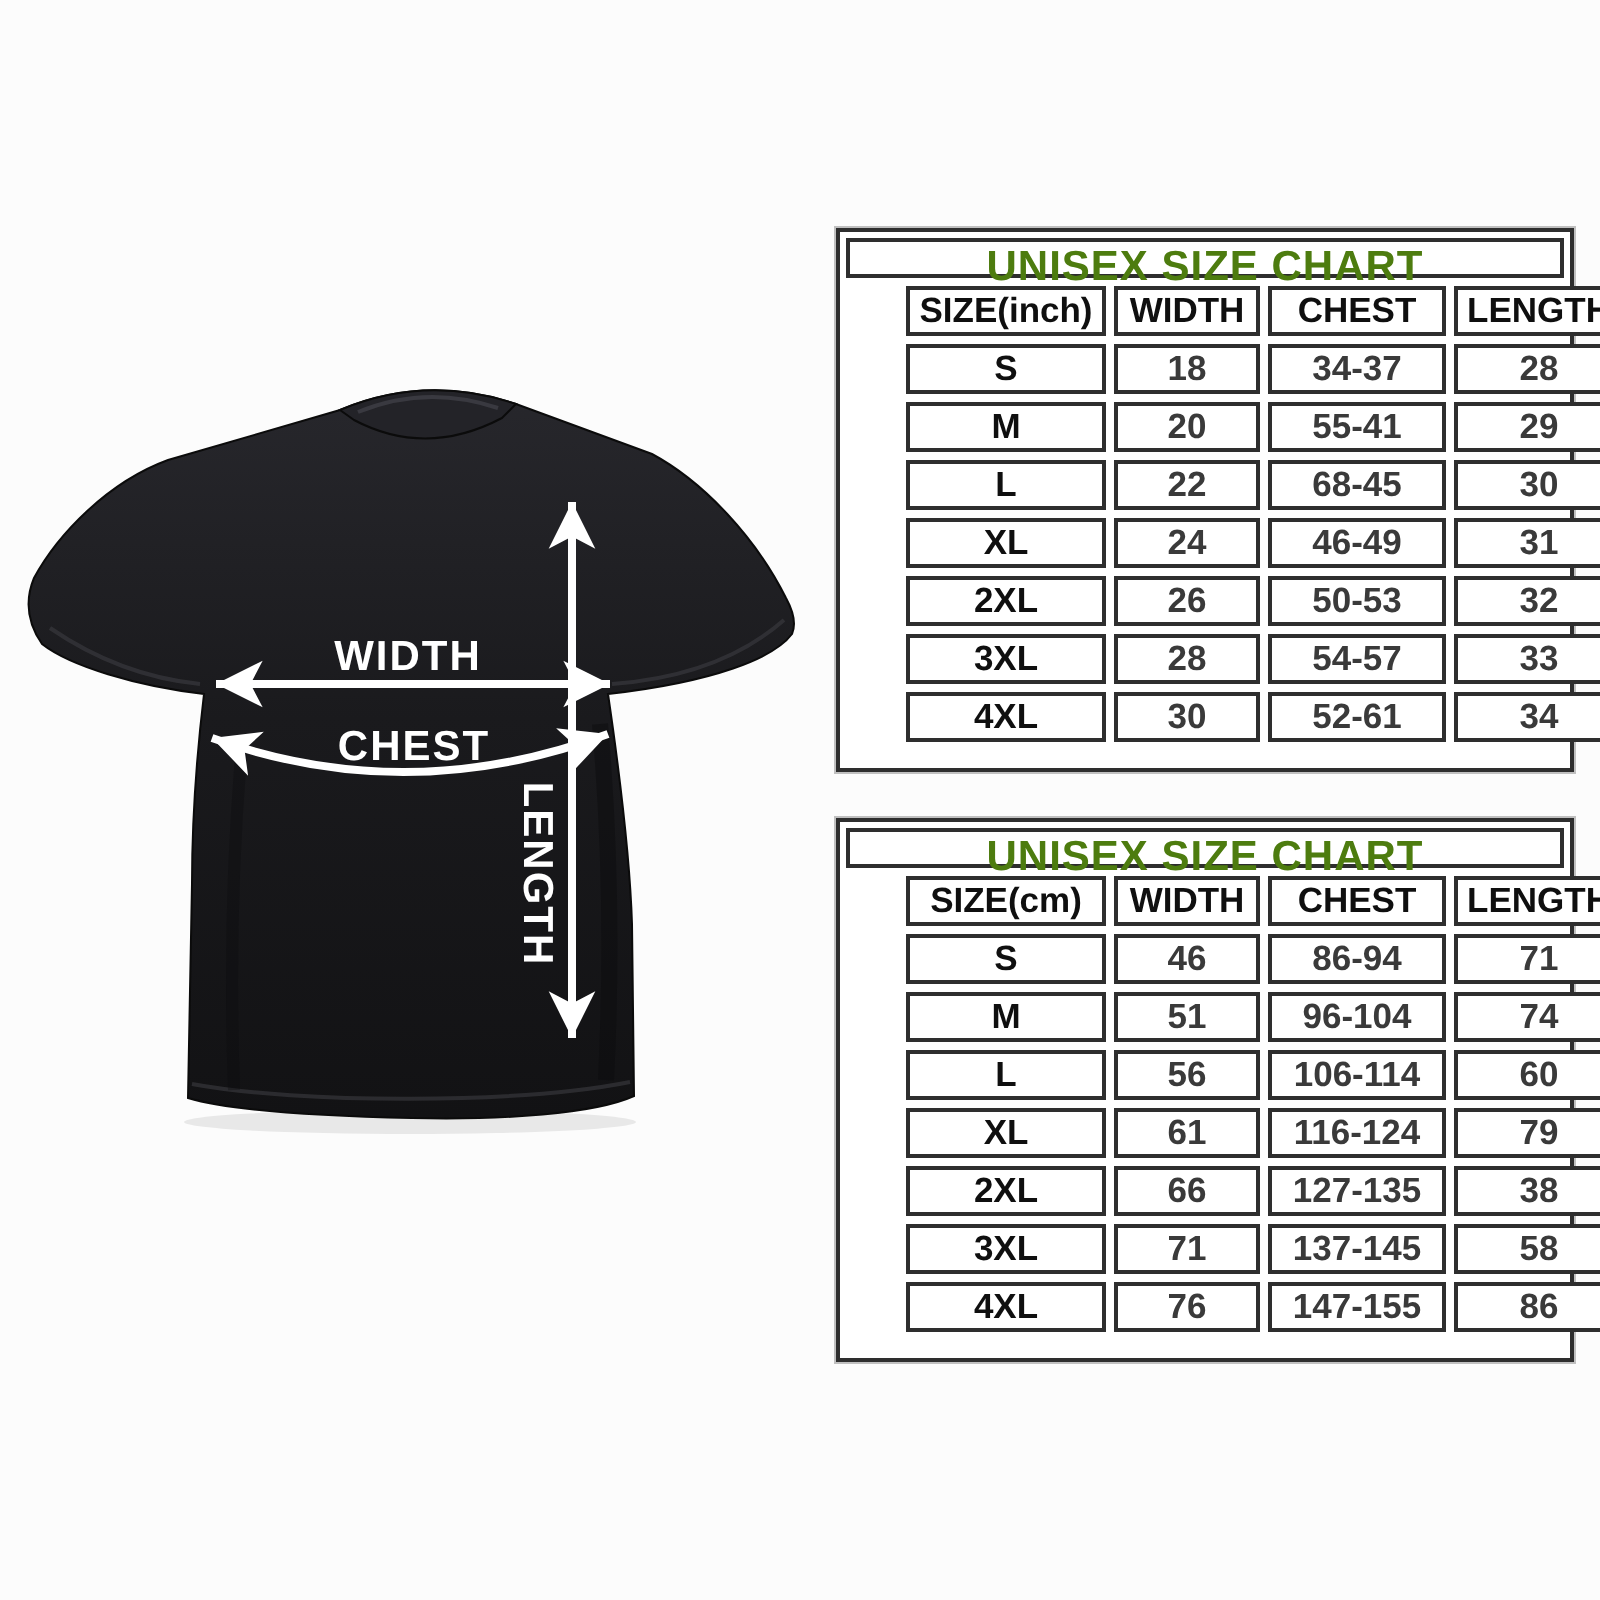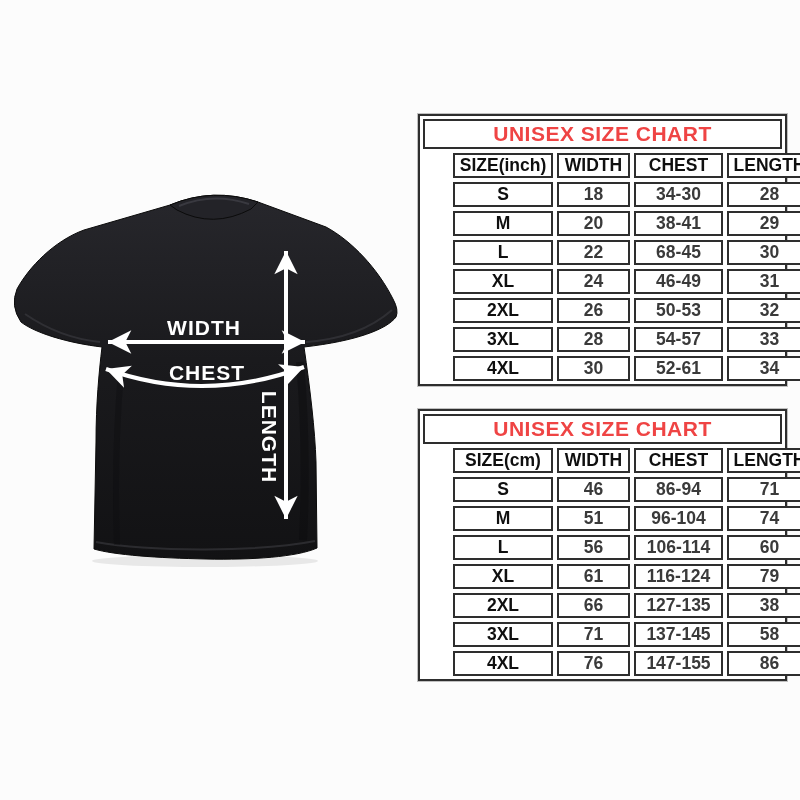--- a/index.html
+++ b/index.html
@@ -10,22 +10,22 @@
   svg.shirt{position:absolute;left:0;top:0;}
   .arrow{stroke:#ffffff;stroke-width:4;fill:none;}
   .arrow-label{fill:#ffffff;font-weight:bold;font-size:21px;letter-spacing:1px;
     font-family:"Liberation Sans",sans-serif;}
   .size-table{
     position:absolute;width:369px;height:272px;box-sizing:border-box;
     background:#ffffff;border:2px solid #2e2e2e;box-shadow:0 0 0 1px rgba(120,120,120,.45);
     padding:3px;
   }
   .st-title{
-    box-sizing:border-box;height:30px;border:2px solid #2e2e2e;
-    text-align:center;font-weight:bold;font-size:21px;line-height:26px;color:#ef4444;
+    box-sizing:border-box;height:20px;border:2px solid #2e2e2e;
+    text-align:center;font-weight:bold;font-size:21px;line-height:26px;color:#4d7c0f;
     letter-spacing:.5px;margin-bottom:4px;background:#fff;
   }
   .st-grid{display:grid;grid-template-columns:100px 73px 89px 85px;gap:4px;grid-auto-rows:25px;padding-left:30px;}
   .st-cell{
     box-sizing:border-box;border:2px solid #2e2e2e;background:#fff;
     display:flex;align-items:center;justify-content:center;
     font-size:17.5px;line-height:1;
   }
   .st-cell.hdr{font-weight:bold;color:#0f0f0f;}
   .st-cell.sz{font-weight:bold;color:#0f0f0f;}
@@ -89,25 +89,25 @@
 
   <div id="table-inch" class="size-table">
     <div class="st-title">UNISEX SIZE CHART</div>
     <div class="st-grid">
         <div class="st-cell hdr">SIZE(inch)</div>
         <div class="st-cell hdr">WIDTH</div>
         <div class="st-cell hdr">CHEST</div>
         <div class="st-cell hdr">LENGTH</div>
         <div class="st-cell sz">S</div>
         <div class="st-cell val">18</div>
-        <div class="st-cell val">34-30</div>
+        <div class="st-cell val">34-37</div>
         <div class="st-cell val">28</div>
         <div class="st-cell sz">M</div>
         <div class="st-cell val">20</div>
-        <div class="st-cell val">38-41</div>
+        <div class="st-cell val">55-41</div>
         <div class="st-cell val">29</div>
         <div class="st-cell sz">L</div>
         <div class="st-cell val">22</div>
         <div class="st-cell val">68-45</div>
         <div class="st-cell val">30</div>
         <div class="st-cell sz">XL</div>
         <div class="st-cell val">24</div>
         <div class="st-cell val">46-49</div>
         <div class="st-cell val">31</div>
         <div class="st-cell sz">2XL</div>

